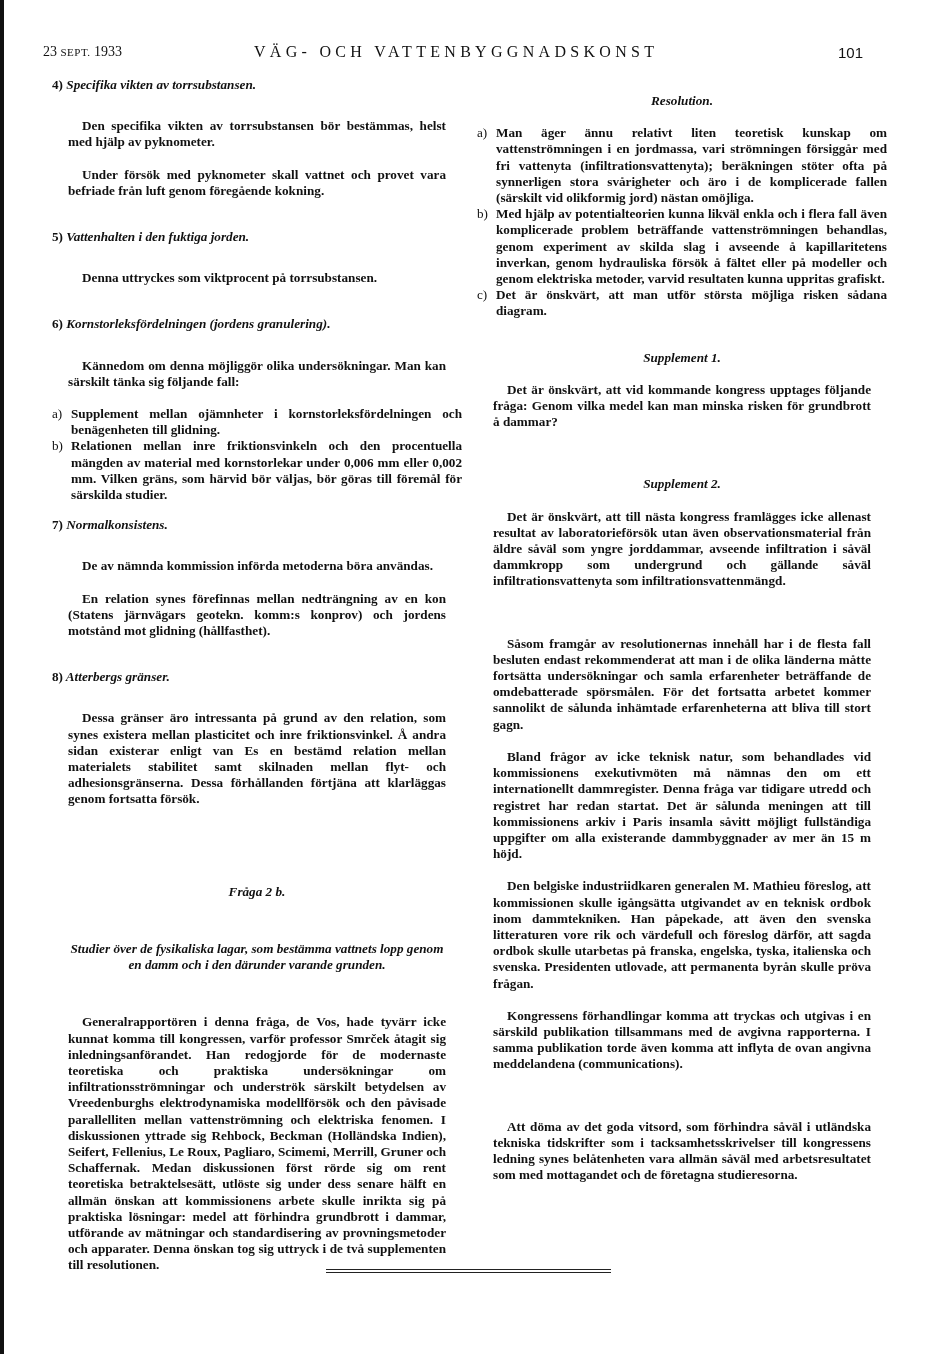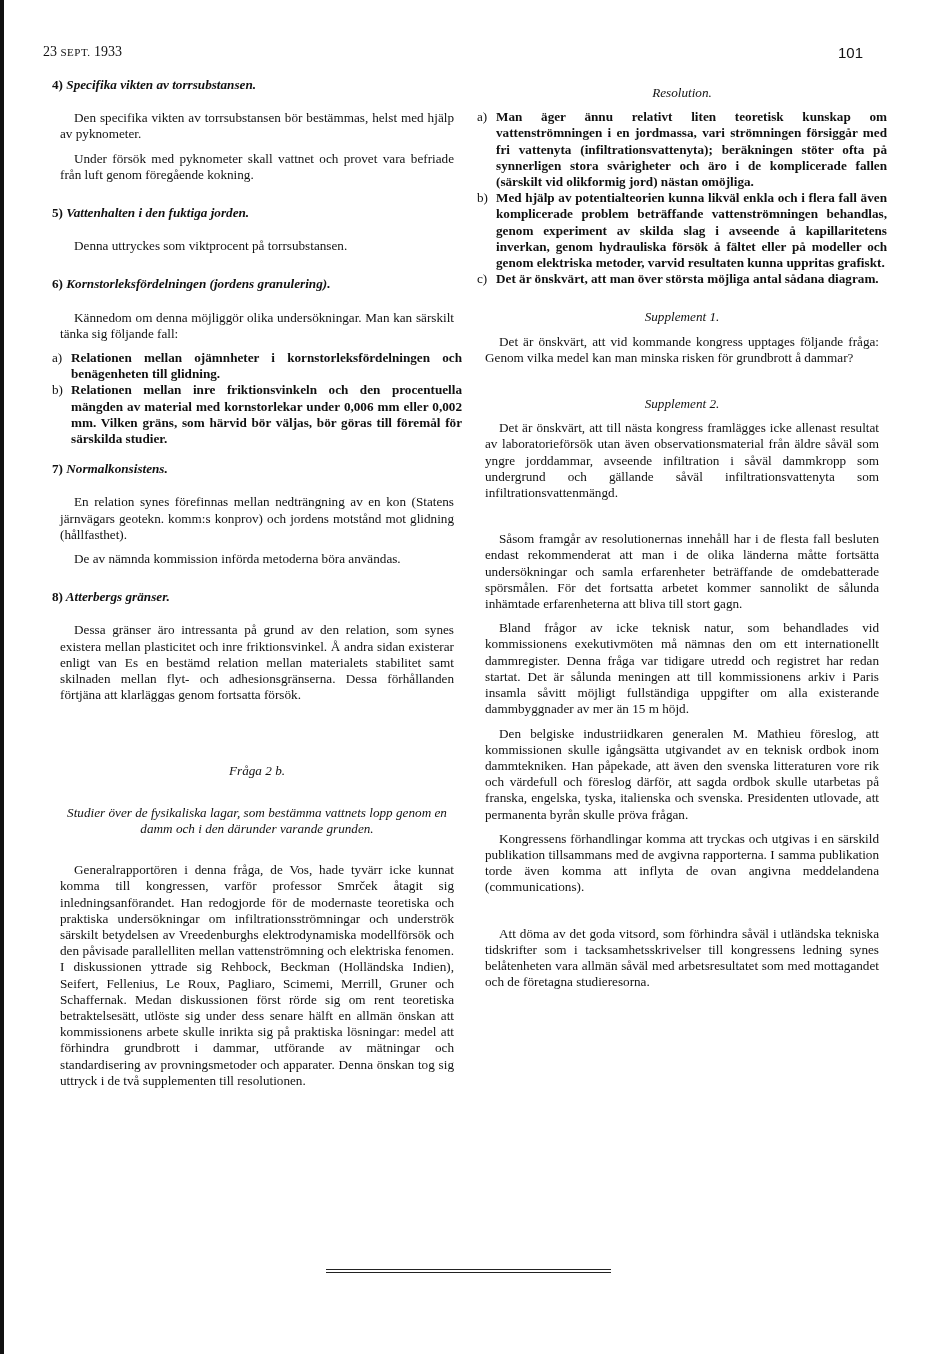--- a/index.html
+++ b/index.html
@@ -12,70 +12,71 @@
     .hdr-date { position: absolute; left: 43px; top: 0; font-size: 14px; font-family: "Liberation Serif", serif; }
     .hdr-date .sc { font-size: 11px; letter-spacing: 0.5px; }
     .hdr-title { position: absolute; left: 254px; top: -1px; font-size: 16px; letter-spacing: 4.3px; font-family: "Liberation Serif", serif; }
     .hdr-page { position: absolute; left: 838px; top: 0; font-size: 15px; font-family: Liberation Sans, sans-serif; }
 
     .col { position: absolute; top: 77px; width: 410px; font-size: 13.2px; line-height: 16.2px; font-family: "Liberation Serif", serif; text-align: justify; }
     .col-left { left: 52px; }
     .col-right { left: 477px; }
     .sec-head { font-style: italic; margin: 0; font-weight: bold; }
     .sec-head .num { font-style: normal; }
-    p { margin: 8px; text-indent: 14px; }
+    p { margin: 16px; text-indent: 14px; font-weight: bold; }
     .gap-s { height: 9px; }
     .gap-m { height: 14px; }
     .gap-l { height: 44px; }
     .center { text-align: center; text-indent: 0; font-style: italic; }
     .item { display: flex; }
     .item .lab { width: 19px; flex: none; }
     .item .txt { flex: 1; text-align: justify; font-weight: bold; }
     .rule { position: absolute; left: 326px; width: 285px; height: 1px; background: #222; }
   </style>
 </head>
 <body>
 
 <div class="left-edge"></div>
 
 <div class="header">
   <div class="hdr-date">
     <span>23</span>
     <span class="sc">SEPT.</span>
     <span>1933</span>
   </div>
+  <div class="hdr-title">VÄG- OCH VATTENBYGGNADSKONST</div>
   <div class="hdr-page">101</div>
 </div>
 
 <div class="col col-left">
   <div class="sec-head"><span class="num">4)</span> <span>Specifika vikten av torrsubstansen.</span></div>
   <div class="gap-s"></div>
   <p>Den specifika vikten av torrsubstansen bör bestämmas, helst med hjälp av pyknometer.</p>
   <p>Under försök med pyknometer skall vattnet och provet vara befriade från luft genom föregående kokning.</p>
   <div class="gap-m"></div>
   <div class="sec-head"><span class="num">5)</span> <span>Vattenhalten i den fuktiga jorden.</span></div>
   <div class="gap-s"></div>
   <p>Denna uttryckes som viktprocent på torrsubstansen.</p>
   <div class="gap-m"></div>
   <div class="sec-head"><span class="num">6)</span> <span>Kornstorleksfördelningen (jordens granulering).</span></div>
   <div class="gap-s"></div>
   <p>Kännedom om denna möjliggör olika undersökningar. Man kan särskilt tänka sig följande fall:</p>
   <div class="item">
       <span class="lab">a)</span>
-      <span class="txt">Relationen mellan ojämnheter i kornstorleksfördelningen och benägenheten till glidning.</span>
+      <span class="txt">Supplement mellan ojämnheter i kornstorleksfördelningen och benägenheten till glidning.</span>
     </div>
   <div class="item">
       <span class="lab">b)</span>
       <span class="txt">Relationen mellan inre friktionsvinkeln och den procentuella mängden av material med kornstorlekar under 0,006 mm eller 0,002 mm. Vilken gräns, som härvid bör väljas, bör göras till föremål för särskilda studier.</span>
     </div>
   <div class="gap-m"></div>
   <div class="sec-head"><span class="num">7)</span> <span>Normalkonsistens.</span></div>
   <div class="gap-s"></div>
+  <p>De av nämnda kommission införda metoderna böra användas.</p>
   <p>En relation synes förefinnas mellan nedträngning av en kon (Statens järnvägars geotekn. komm:s konprov) och jordens motstånd mot glidning (hållfasthet).</p>
-  <p>De av nämnda kommission införda metoderna böra användas.</p>
   <div class="gap-m"></div>
   <div class="sec-head"><span class="num">8)</span> <span>Atterbergs gränser.</span></div>
   <div class="gap-s"></div>
   <p>Dessa gränser äro intressanta på grund av den relation, som synes existera mellan plasticitet och inre friktionsvinkel. Å andra sidan existerar enligt van Es en bestämd relation mellan materialets stabilitet samt skilnaden mellan flyt- och adhesionsgränserna. Dessa förhållanden förtjäna att klarläggas genom fortsatta försök.</p>
   <div class="gap-l"></div>
   <p class="center">Fråga 2 b.</p>
   <div class="gap-s"></div>
   <p class="center">Studier över de fysikaliska lagar, som bestämma vattnets lopp genom en damm och i den därunder varande grunden.</p>
   <div class="gap-s"></div>
   <p>Generalrapportören i denna fråga, de Vos, hade tyvärr icke kunnat komma till kongressen, varför professor Smrček åtagit sig inledningsanförandet. Han redogjorde för de modernaste teoretiska och praktiska undersökningar om infiltrationsströmningar och underströk särskilt betydelsen av Vreedenburghs elektrodynamiska modellförsök och den påvisade parallelliten mellan vattenströmning och elektriska fenomen. I diskussionen yttrade sig Rehbock, Beckman (Holländska Indien), Seifert, Fellenius, Le Roux, Pagliaro, Scimemi, Merrill, Gruner och Schaffernak. Medan diskussionen först rörde sig om rent teoretiska betraktelsesätt, utlöste sig under dess senare hälft en allmän önskan att kommissionens arbete skulle inrikta sig på praktiska lösningar: medel att förhindra grundbrott i dammar, utförande av mätningar och standardisering av provningsmetoder och apparater. Denna önskan tog sig uttryck i de två supplementen till resolutionen.</p>
@@ -86,21 +87,21 @@
   <div class="item">
       <span class="lab">a)</span>
       <span class="txt">Man äger ännu relativt liten teoretisk kunskap om vattenströmningen i en jordmassa, vari strömningen försiggår med fri vattenyta (infiltrationsvattenyta); beräkningen stöter ofta på synnerligen stora svårigheter och äro i de komplicerade fallen (särskilt vid olikformig jord) nästan omöjliga.</span>
     </div>
   <div class="item">
       <span class="lab">b)</span>
       <span class="txt">Med hjälp av potentialteorien kunna likväl enkla och i flera fall även komplicerade problem beträffande vattenströmningen behandlas, genom experiment av skilda slag i avseende å kapillaritetens inverkan, genom hydrauliska försök å fältet eller på modeller och genom elektriska metoder, varvid resultaten kunna uppritas grafiskt.</span>
     </div>
   <div class="item">
       <span class="lab">c)</span>
-      <span class="txt">Det är önskvärt, att man över största möjliga antal sådana diagram.</span>
+      <span class="txt">Det är önskvärt, att man utför största möjliga risken sådana diagram.</span>
     </div>
   <div class="gap-m"></div>
   <p class="center">Supplement 1.</p>
   <p>Det är önskvärt, att vid kommande kongress upptages följande fråga: Genom vilka medel kan man minska risken för grundbrott å dammar?</p>
   <div class="gap-m"></div>
   <p class="center">Supplement 2.</p>
   <p>Det är önskvärt, att till nästa kongress framlägges icke allenast resultat av laboratorieförsök utan även observationsmaterial från äldre såväl som yngre jorddammar, avseende infiltration i såväl dammkropp som undergrund och gällande såväl infiltrationsvattenyta som infiltrationsvattenmängd.</p>
   <div class="gap-m"></div>
   <p>Såsom framgår av resolutionernas innehåll har i de flesta fall besluten endast rekommenderat att man i de olika länderna måtte fortsätta undersökningar och samla erfarenheter beträffande de omdebatterade spörsmålen. För det fortsatta arbetet kommer sannolikt de sålunda inhämtade erfarenheterna att bliva till stort gagn.</p>
   <p>Bland frågor av icke teknisk natur, som behandlades vid kommissionens exekutivmöten må nämnas den om ett internationellt dammregister. Denna fråga var tidigare utredd och registret har redan startat. Det är sålunda meningen att till kommissionens arkiv i Paris insamla såvitt möjligt fullständiga uppgifter om alla existerande dammbyggnader av mer än 15 m höjd.</p>

